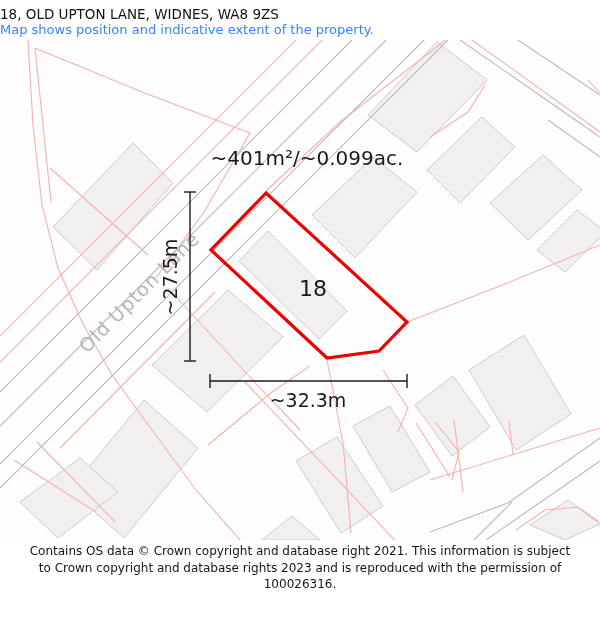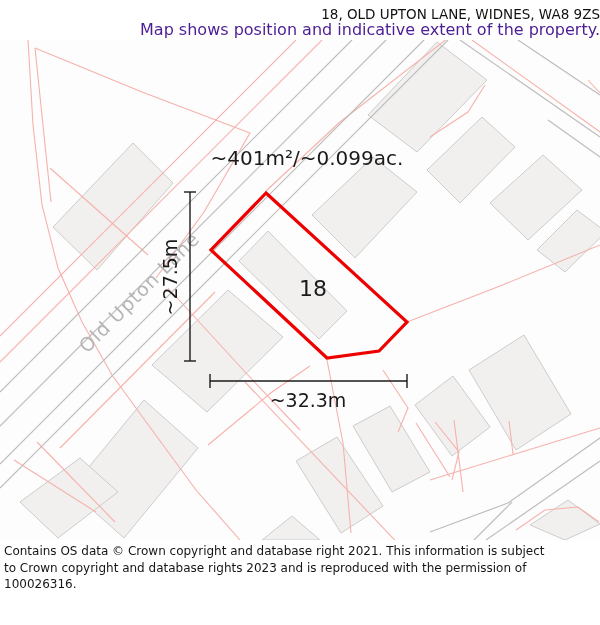--- a/index.html
+++ b/index.html
@@ -1,27 +1,27 @@
 <!DOCTYPE html>
 <html><head>
 <meta charset="utf-8">
 <style>
   html,body{margin:0;padding:0;background:#ffffff;}
   .page{
     position:relative;width:600px;height:625px;background:#ffffff;overflow:hidden;
     font-family:"DejaVu Sans","Liberation Sans",sans-serif;color:#1a1a1a;
   }
-  .header{height:40px;text-align:right;padding-top:6px;box-sizing:border-box;background:#ffffff;}
+  .header{height:40px;text-align:left;padding-top:6px;box-sizing:border-box;background:#ffffff;}
   .header .title{font-size:13.5px;line-height:16px;color:#111;}
-  .header .subtitle{font-size:16px;line-height:15px;color:#4c1d95;}
+  .header .subtitle{font-size:13px;line-height:15px;color:#3b82f6;}
   svg.map{display:block;background:#fdfdfd;}
   svg.map text{font-family:"DejaVu Sans","Liberation Sans",sans-serif;}
   .footer{
     box-sizing:border-box;height:85px;padding:3px 4px 0 4px;background:#ffffff;
-    font-size:12px;line-height:16.5px;color:#161616;white-space:nowrap;
+    font-size:12px;line-height:16.5px;color:#161616;white-space:nowrap;text-align:center;
   }
 </style>
 </head>
 <body>
 
 <div class="page">
 
   <div class="header">
     <div class="title">18, OLD UPTON LANE, WIDNES, WA8 9ZS</div>
     <div class="subtitle">Map shows position and indicative extent of the property.</div>

